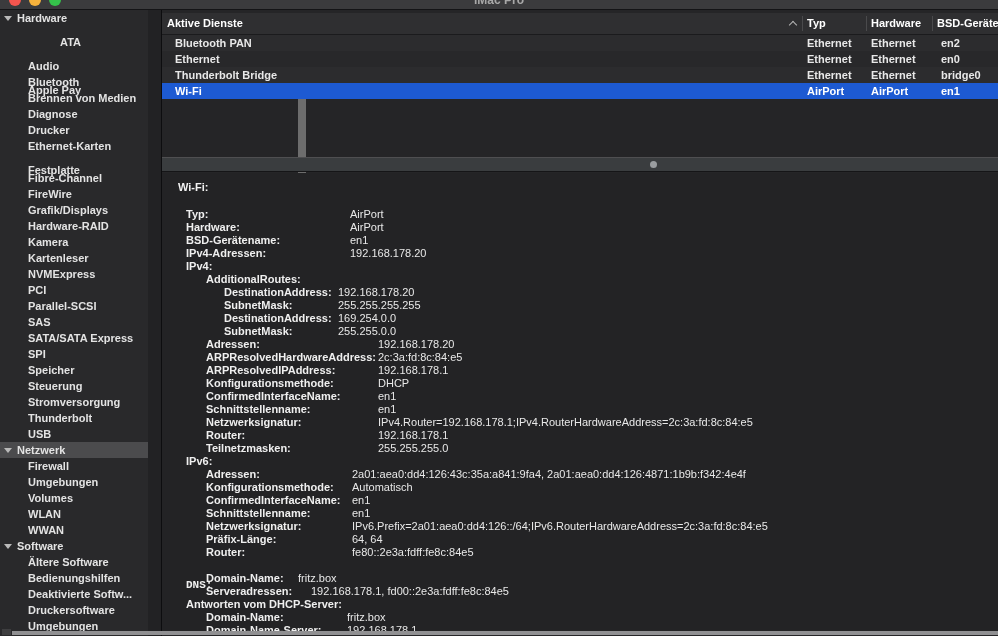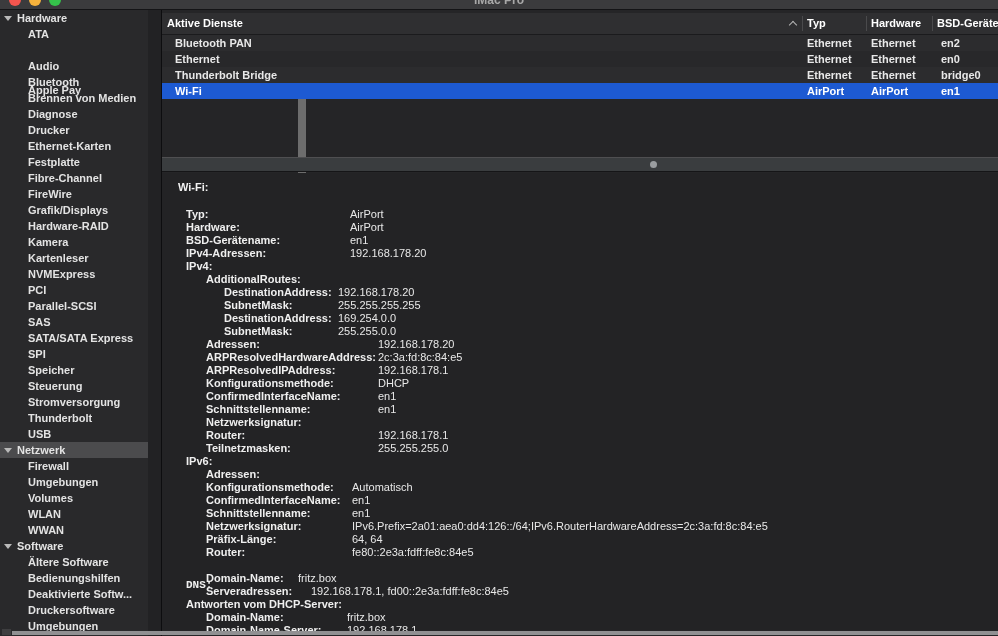--- a/index.html
+++ b/index.html
@@ -84,21 +84,21 @@
   <div class="tl yellow"></div>
   <div class="tl green"></div>
   <div class="wtitle">iMac Pro</div>
 </div>
 
 <div class="sidebar" id="sidebar">
     <div class="srow section" style="top: 0px;">
       <span class="tri"></span>
       <span class="slabel">Hardware</span>
     </div>
-    <div class="srow" style="top: 16px;">
+    <div class="srow" style="top: 24px; margin-left: 32px;">
       <span class="slabel">ATA</span>
     </div>
     <div class="srow" style="top: 32px; margin-top: 40px;">
       <span class="slabel">Apple Pay</span>
     </div>
     <div class="srow" style="top: 48px;">
       <span class="slabel">Audio</span>
     </div>
     <div class="srow" style="top: 64px;">
       <span class="slabel">Bluetooth</span>
@@ -108,21 +108,21 @@
     </div>
     <div class="srow" style="top: 96px;">
       <span class="slabel">Diagnose</span>
     </div>
     <div class="srow" style="top: 112px;">
       <span class="slabel">Drucker</span>
     </div>
     <div class="srow" style="top: 128px;">
       <span class="slabel">Ethernet-Karten</span>
     </div>
-    <div class="srow" style="top: 144px;">
+    <div class="srow" style="top: 152px;">
       <span class="slabel">Festplatte</span>
     </div>
     <div class="srow" style="top: 160px;">
       <span class="slabel">Fibre-Channel</span>
     </div>
     <div class="srow" style="top: 176px;">
       <span class="slabel">FireWire</span>
     </div>
     <div class="srow" style="top: 192px;">
       <span class="slabel">Grafik/Displays</span>
@@ -314,34 +314,36 @@
       <div class="dline i2 tb" style="top: 217px;">
         <span class="lbl">ConfirmedInterfaceName:</span>
         <span class="val">en1</span>
       </div>
       <div class="dline i2 tb" style="top: 230px;">
         <span class="lbl">Schnittstellenname:</span>
         <span class="val">en1</span>
       </div>
       <div class="dline i2 tb" style="top: 243px;">
         <span class="lbl">Netzwerksignatur:</span>
+        <span class="val">IPv4.Router=192.168.178.1;IPv4.RouterHardwareAddress=2c:3a:fd:8c:84:e5</span>
       </div>
       <div class="dline i2 tb" style="top: 256px;">
         <span class="lbl">Router:</span>
         <span class="val">192.168.178.1</span>
       </div>
       <div class="dline i2 tb" style="top: 269px;">
         <span class="lbl">Teilnetzmasken:</span>
         <span class="val">255.255.255.0</span>
       </div>
       <div class="dline i1 ta" style="top: 282px;">
         <span class="lbl">IPv6:</span>
       </div>
       <div class="dline i2 tc" style="top: 295px;">
         <span class="lbl">Adressen:</span>
+        <span class="val">2a01:aea0:dd4:126:43c:35a:a841:9fa4, 2a01:aea0:dd4:126:4871:1b9b:f342:4e4f</span>
       </div>
       <div class="dline i2 tc" style="top: 308px;">
         <span class="lbl">Konfigurationsmethode:</span>
         <span class="val">Automatisch</span>
       </div>
       <div class="dline i2 tc" style="top: 321px;">
         <span class="lbl">ConfirmedInterfaceName:</span>
         <span class="val">en1</span>
       </div>
       <div class="dline i2 tc" style="top: 334px;">

